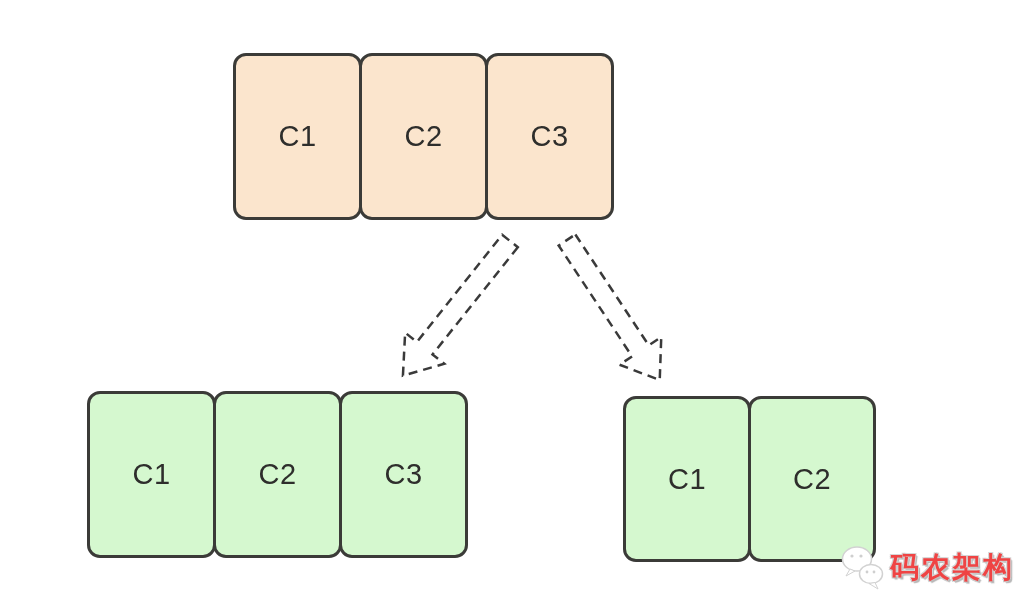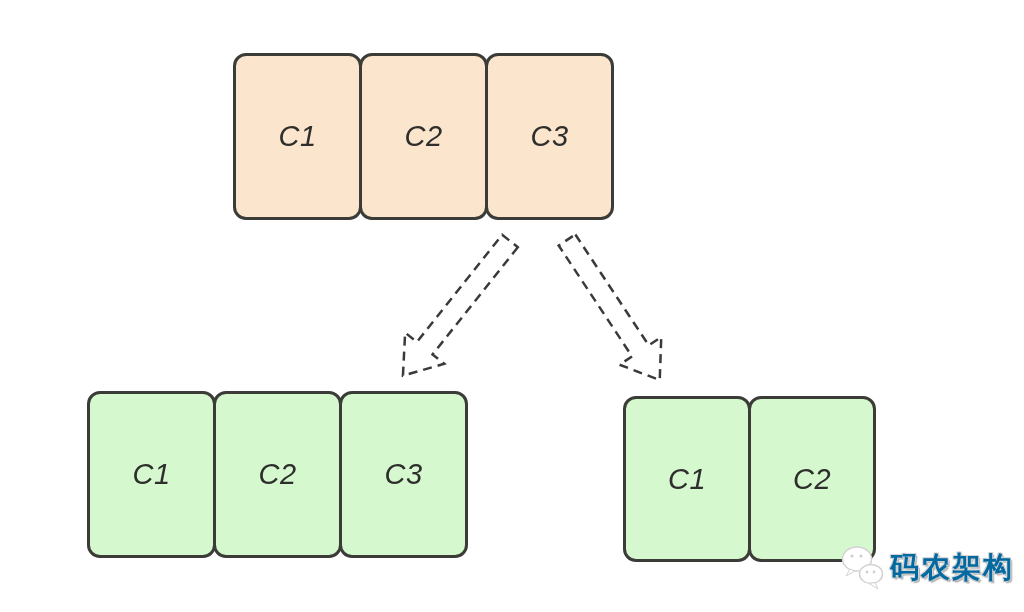--- a/index.html
+++ b/index.html
@@ -4,21 +4,21 @@
 <style>
   html, body { margin: 0; padding: 0; background: #ffffff; }
   .canvas {
     position: relative;
     width: 1024px;
     height: 612px;
     background: #ffffff;
     overflow: hidden;
     font-family: "Liberation Sans", sans-serif;
   }
-  .card-row { position: absolute; display: flex; font-style: italic; }
+  .card-row { position: absolute; display: flex; }
   .card {
     box-sizing: border-box;
     width: 129px;
     height: 167px;
     border: 3px solid #3b3b38;
     border-radius: 13px;
     display: flex;
     align-items: center;
     justify-content: center;
     font-size: 29px;
@@ -43,21 +43,21 @@
     left: 840px;
     top: 544px;
     display: flex;
     align-items: center;
     gap: 4px;
   }
   .watermark-text {
     font-size: 29px;
     font-weight: 700;
     letter-spacing: 2px;
-    color: #0369a1;
+    color: #ef4444;
     text-shadow:
       -1px -1px 0 #d6d6d6,
        1px -1px 0 #d6d6d6,
       -1px  1px 0 #cccccc,
        1px  1px 0 #bdbdbd,
        2px  2px 1px #b5b5b5;
     white-space: nowrap;
     font-family: Liberation Serif, serif;
   }
 </style>

